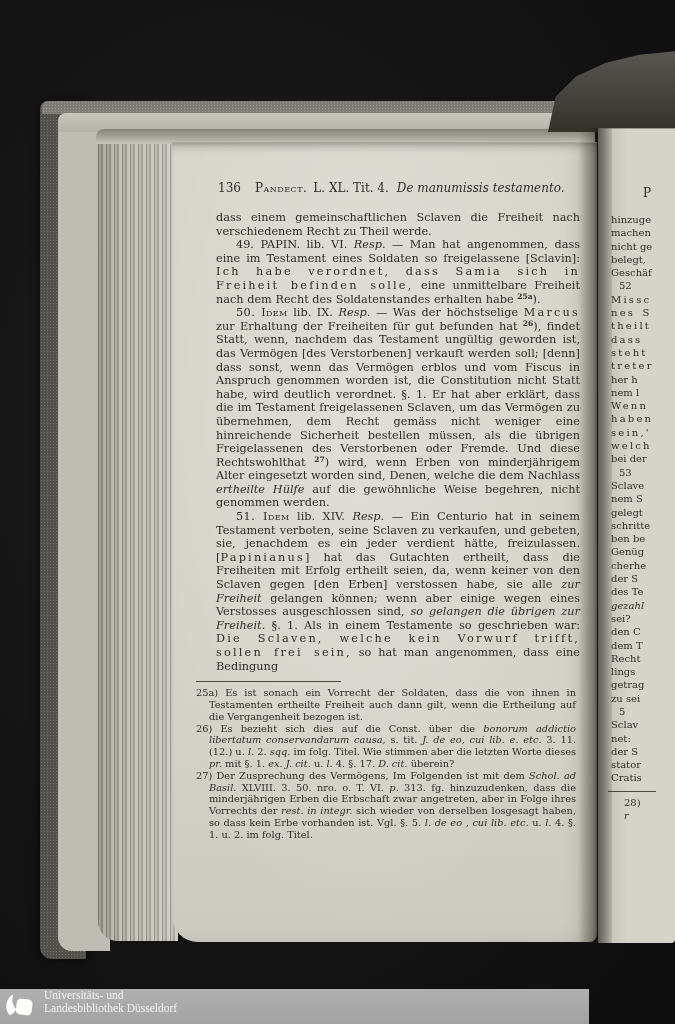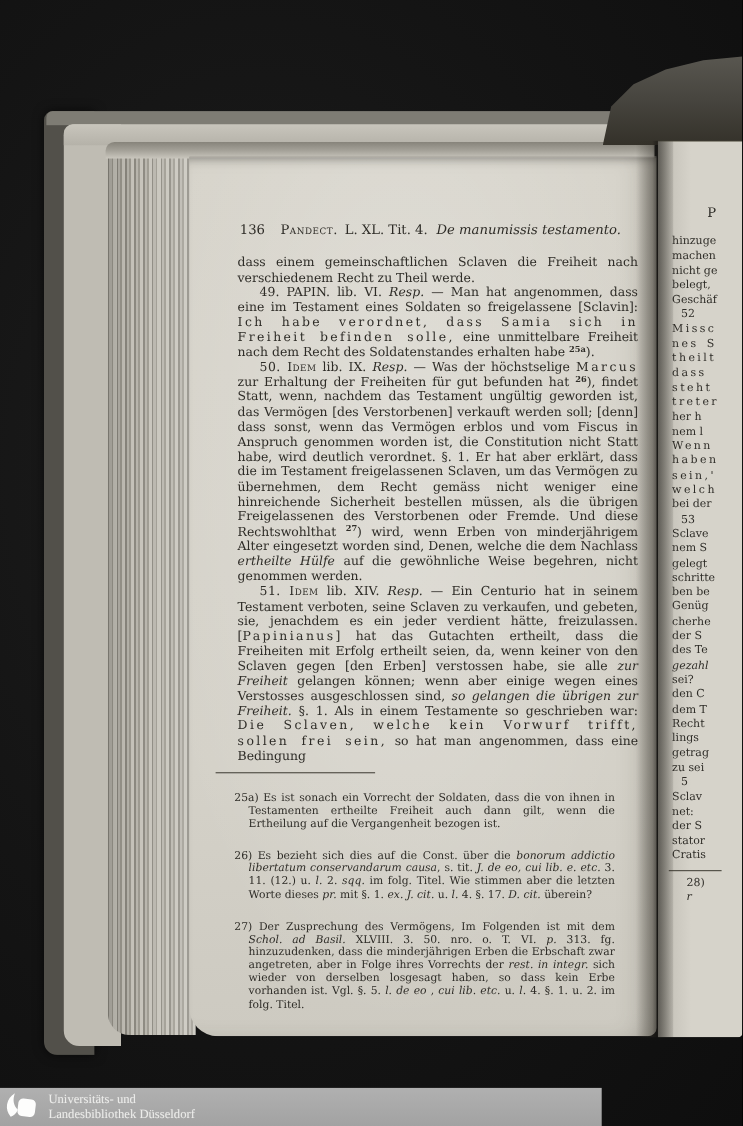--- a/index.html
+++ b/index.html
@@ -53,27 +53,27 @@
       radial-gradient(ellipse at 45% 35%, rgba(255,255,255,.25), rgba(255,255,255,0) 70%),
       linear-gradient(180deg,#d7d4cb 0%,#d4d1c8 70%,#cdcac1 100%);
     border-top:1px solid #a9a69d;
     border-bottom-left-radius:26px;border-bottom-right-radius:8px;
     box-shadow:inset 0 7px 9px -6px rgba(0,0,0,.35), inset -22px 0 26px -14px rgba(60,55,45,.40);
     color:#2e2c27;
   }
   .page-header{display:flex;align-items:baseline;margin:38px 0 16px 46px;font-size:12px;line-height:14px;white-space:nowrap;}
   .page-header .pgnum{margin-right:14px;}
   .page-header .ttl-sc{font-variant:small-caps;letter-spacing:.5px;margin-right:6px;}
-  .page-header .ttl-rest{margin-right:8px;margin-top:21px;}
+  .page-header .ttl-rest{margin-right:8px;}
   .page-body{margin-left:44px;width:364px;font-size:11.3px;line-height:13.6px;hyphens:auto;}
   .para{margin:0;text-align:justify;}
   .para.ind{text-indent:20px;}
   .fn-rule{margin:8px 0 5px 24px;width:145px;height:0;border-top:1px solid #4a483f;}
   .footnotes{margin-left:24px;width:380px;font-size:9.8px;line-height:11.8px;}
-  .fn{margin:17px;text-align:justify;padding-left:13px;text-indent:-13px;}
+  .fn{margin:0;text-align:justify;padding-left:13px;text-indent:-13px;}
 
   .it{font-style:italic;}
   .sc{font-variant:small-caps;letter-spacing:.4px;}
   .spaced{letter-spacing:2.2px;word-spacing:2px;}
   sup.sup{font-size:7.5px;line-height:0;vertical-align:4px;letter-spacing:0;font-weight:bold;}
 
   
   .gutter-shadow{
     position:absolute;left:578px;top:128px;width:34px;height:815px;z-index:5;pointer-events:none;
     background:linear-gradient(90deg, rgba(50,47,40,0) 0%, rgba(50,47,40,.38) 44%, rgba(25,23,19,.55) 56%, rgba(50,47,40,.12) 100%);
@@ -86,23 +86,23 @@
   }
   .rp-header{margin:57px 0 13px 45px;font-size:12px;line-height:14px;}
   .rp-body{margin-left:13px;font-size:10px;line-height:13.3px;}
   .frag{white-space:nowrap;}
   .frag.ind{padding-left:8px;}
   .rp-rule{margin:6px 0 4px 10px;width:48px;border-top:1px solid #4a483f;}
   .rp-fn{margin-left:26px;font-size:10px;line-height:13px;}
 
   
   .watermark{
-    position:absolute;left:0;top:989px;width:547px;height:35px;z-index:10;
+    position:absolute;left:0;top:989px;width:589px;height:35px;z-index:10;
     background:linear-gradient(180deg,#b0b0b0,#a2a2a2);
-    display:flex;align-items:center;
+    display:flex;
   }
   .wm-logo{position:absolute;left:3px;top:-2px;width:38px;height:38px;}
   .wm-text{margin-left:44px;font-family:"Liberation Serif", serif;font-size:11.5px;line-height:13px;color:#ececea;text-shadow:0 0 1px rgba(255,255,255,.25);}
 </style>
 </head>
 <body>
 
 <div class="scene">
 
   <div class="cover-edge"></div>

